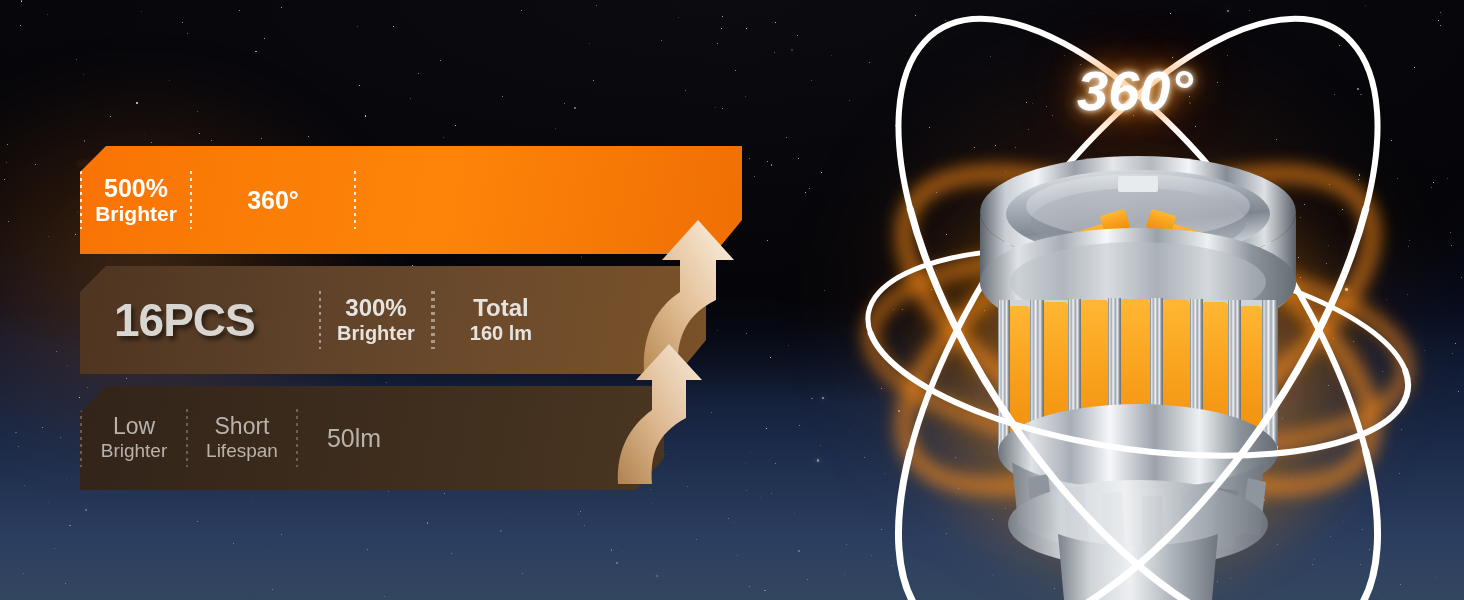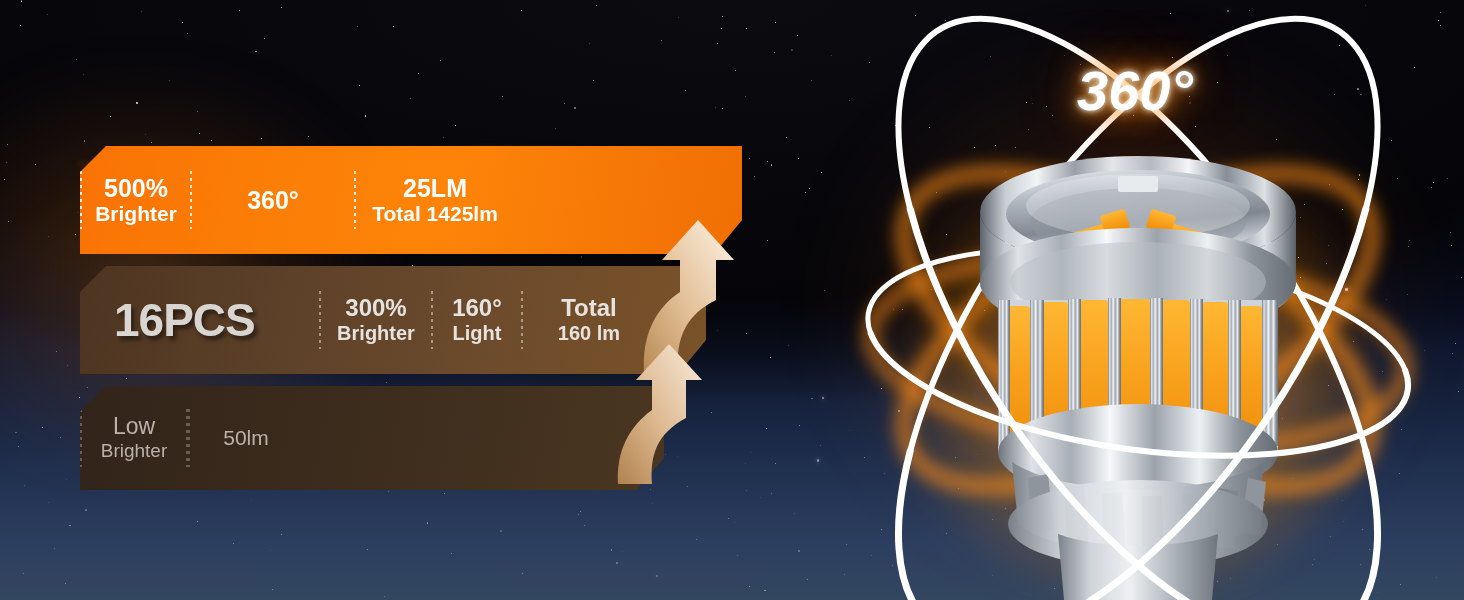--- a/index.html
+++ b/index.html
@@ -76,21 +76,21 @@
   }
   .stat .big{font-weight:bold;}
   .stat .sub{font-weight:bold;}
 
   .bar-1 .stat .big{font-size:25px;color:#fff;}
   .bar-1 .stat .sub{font-size:21px;color:#fff;}
   .bar-2 .stat .big{font-size:24px;color:#e6e3df;}
   .bar-2 .stat .sub{font-size:20px;color:#e6e3df;font-weight:bold;}
   .bar-3 .stat .big{font-size:23px;color:#b9b2ab;font-weight:normal;}
   .bar-3 .stat .sub{font-size:19px;color:#b9b2ab;font-weight:normal;}
-  .bar-3 .stat.single .big{font-size:21px;}
+  .bar-3 .stat.single .big{font-size:25px;}
 
   .divider{
     width:2px;height:58px;flex:0 0 auto;
     background-image:linear-gradient(to bottom,currentColor 50%,rgba(0,0,0,0) 0%);
     background-size:2px 7px;background-repeat:repeat-y;
   }
   .bar-1 .divider{color:rgba(255,255,255,.85);}
   .bar-2 .divider{color:rgba(226,220,212,.55);}
   .bar-3 .divider{color:rgba(185,178,171,.40);}
 
@@ -555,56 +555,52 @@
         <span class="divider"></span>
         <div class="stat c0">
           <span class="big">500%</span>
           <span class="sub">Brighter</span>
         </div>
         <span class="divider"></span>
         <div class="stat c1">
           <span class="big">360°</span>
         </div>
         <span class="divider"></span>
-        <div class="stat c2">
-          <span class="big">25LM</span>
-          <span class="sub">Total 1425lm</span>
-        </div>
       </div>
     </div>
 
     <div class="bar bar-2">
       <div class="bar-title">16PCS</div>
       <div class="stats">
         <span class="divider"></span>
         <div class="stat c0">
           <span class="big">300%</span>
           <span class="sub">Brighter</span>
         </div>
         <span class="divider"></span>
-        <div class="stat c1">
-          <span class="big">160°</span>
-          <span class="sub">Light</span>
-        </div>
         <span class="divider"></span>
         <div class="stat c2">
           <span class="big">Total</span>
           <span class="sub">160 lm</span>
         </div>
       </div>
     </div>
 
     <div class="bar bar-3">
       <div class="stats">
         <span class="divider"></span>
         <div class="stat c0">
           <span class="big">Low</span>
           <span class="sub">Brighter</span>
         </div>
         <span class="divider"></span>
+        <div class="stat c1">
+          <span class="big">Short</span>
+          <span class="sub">Lifespan</span>
+        </div>
         <span class="divider"></span>
         <div class="stat c2 single">
           <span class="big">50lm</span>
         </div>
       </div>
     </div>
 
     <svg class="arrow arrow-top" viewBox="0 0 104 160">
       <defs>
         <linearGradient id="agrad1" x1="0" y1="1" x2="1" y2="0">

